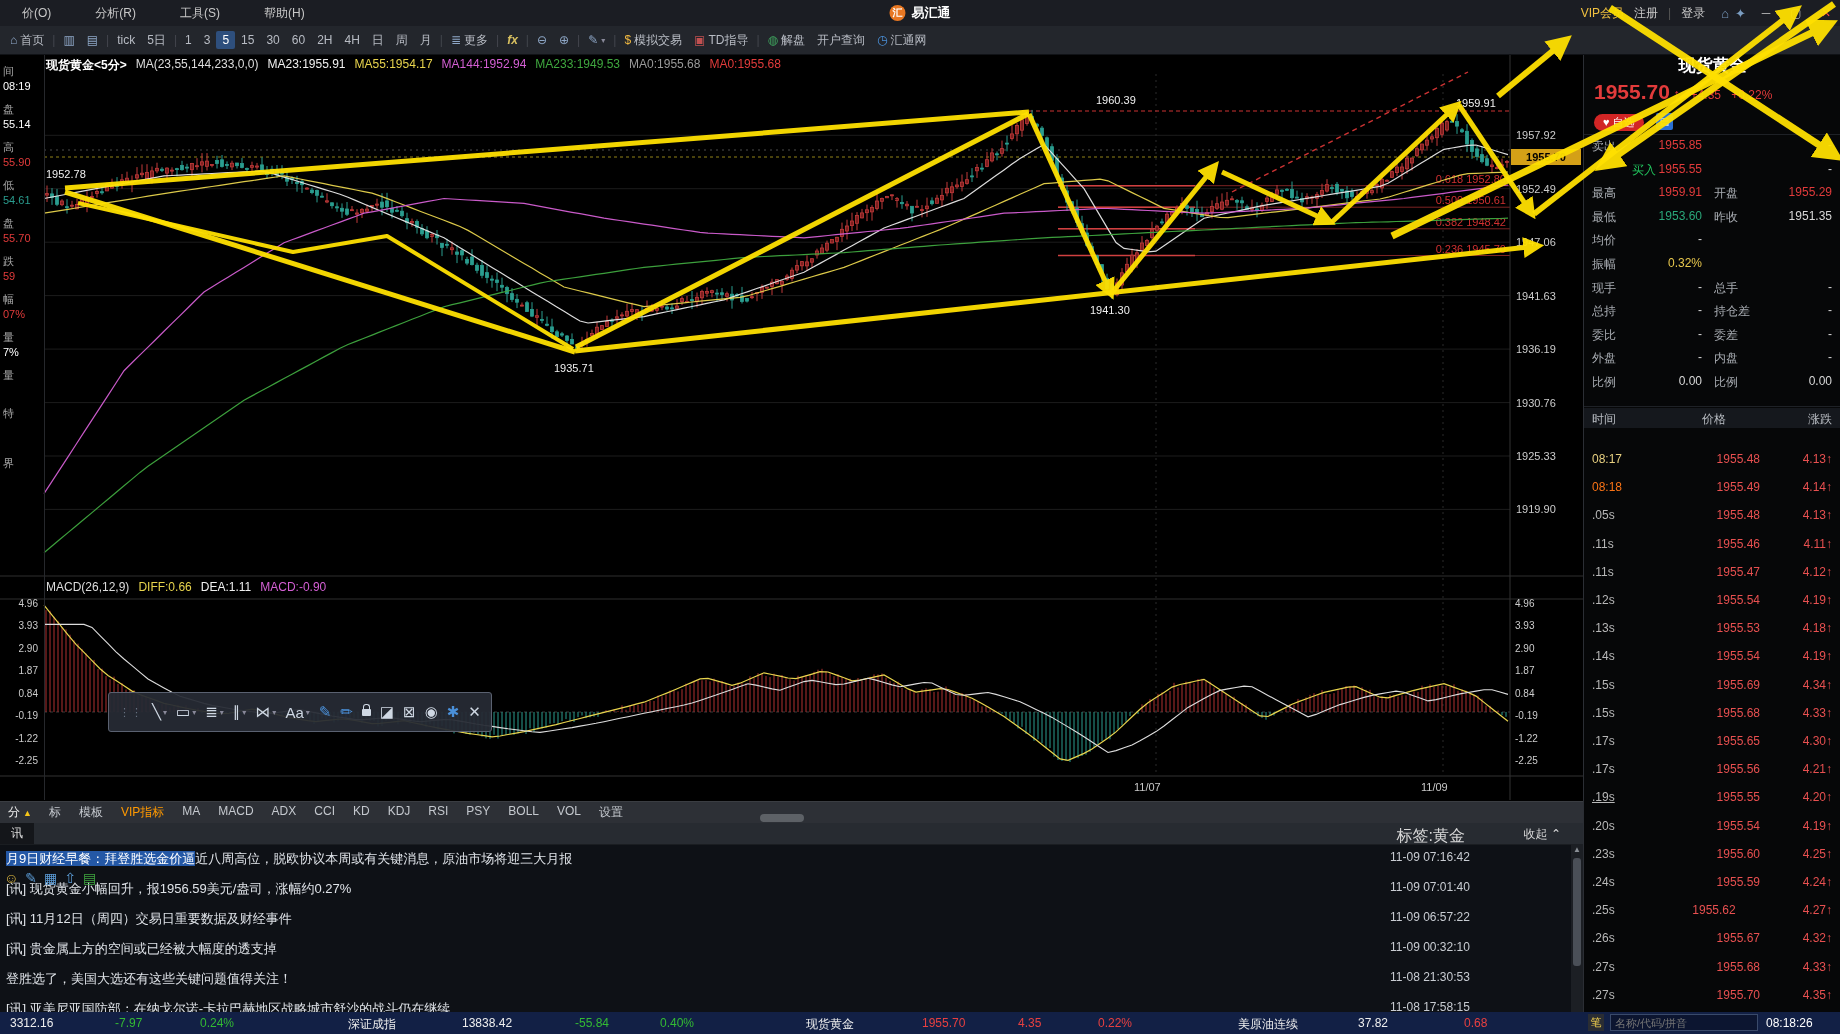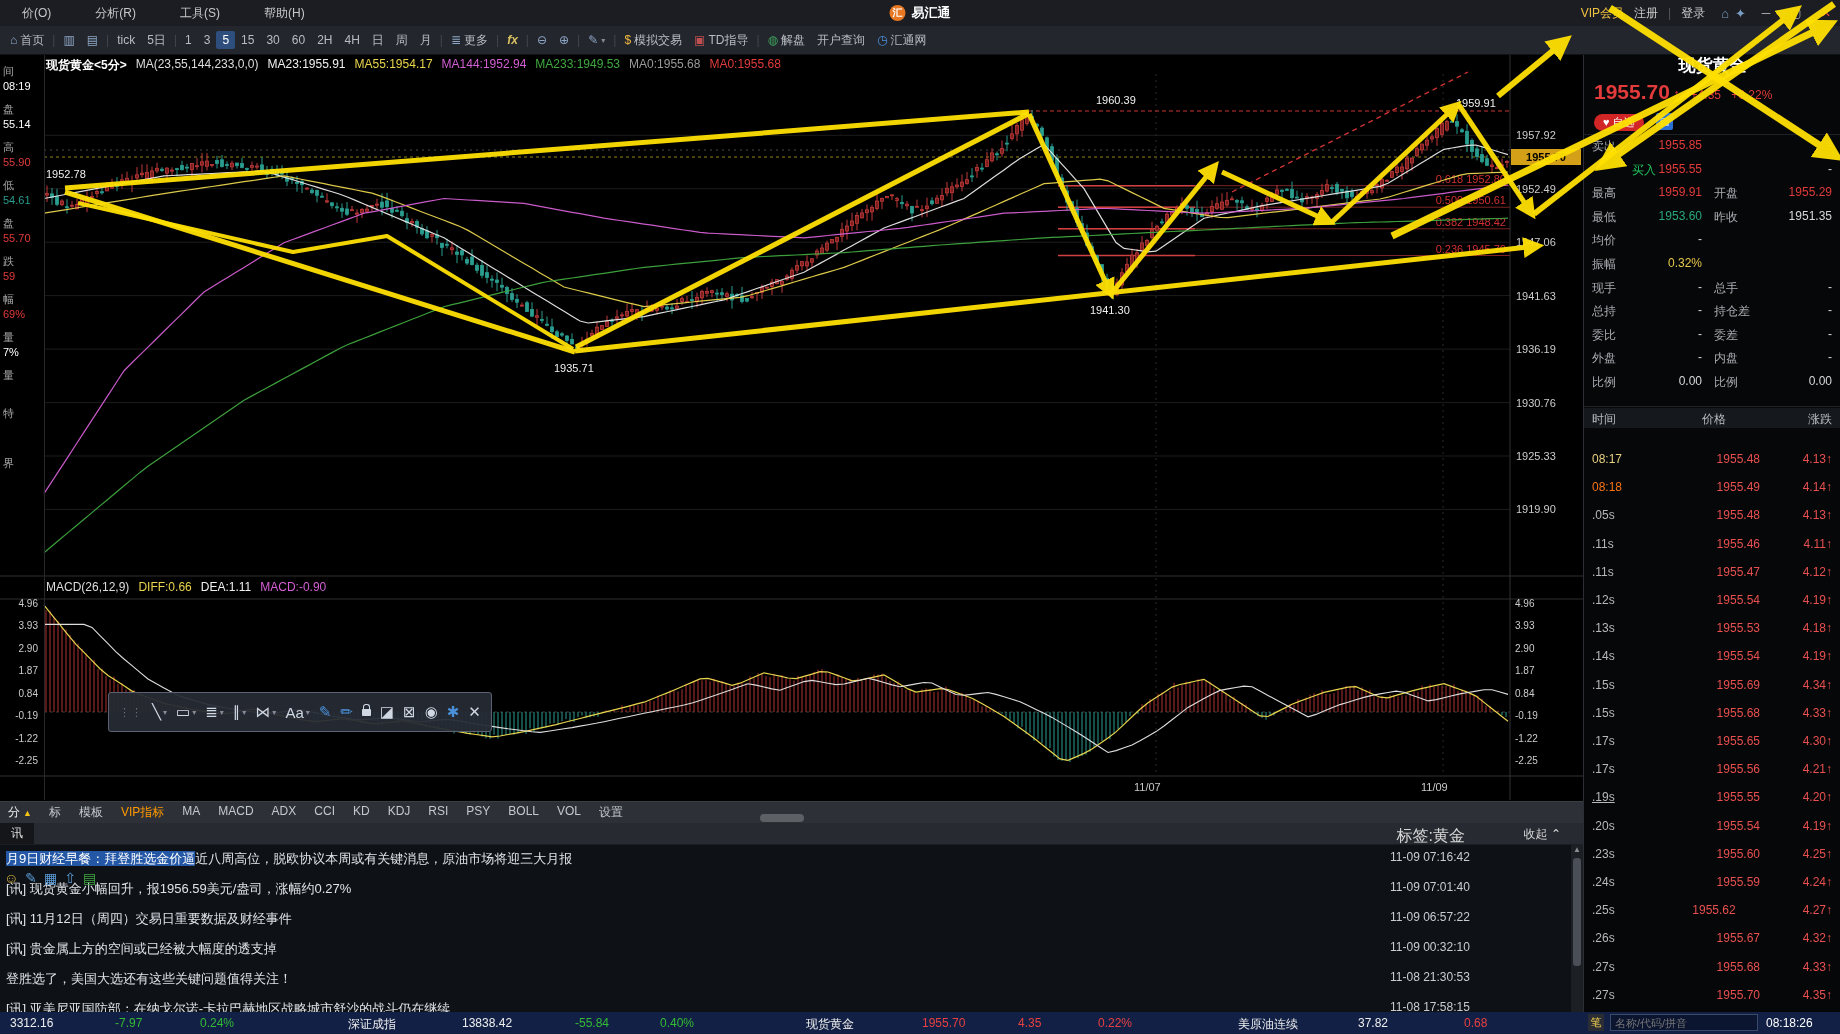--- a/index.html
+++ b/index.html
@@ -227,21 +227,21 @@
     <span style="top: 64px; color: rgb(255, 255, 255);">55.14</span>
     <span style="top: 86px; color: rgb(168, 168, 168);">高</span>
     <span style="top: 102px; color: rgb(226, 59, 59);">55.90</span>
     <span style="top: 124px; color: rgb(168, 168, 168);">低</span>
     <span style="top: 140px; color: rgb(42, 157, 143);">54.61</span>
     <span style="top: 162px; color: rgb(168, 168, 168);">盘</span>
     <span style="top: 178px; color: rgb(226, 59, 59);">55.70</span>
     <span style="top: 200px; color: rgb(168, 168, 168);">跌</span>
     <span style="top: 216px; color: rgb(226, 59, 59);">59</span>
     <span style="top: 238px; color: rgb(168, 168, 168);">幅</span>
-    <span style="top: 254px; color: rgb(226, 59, 59);">69%</span>
+    <span style="top: 254px; color: rgb(226, 59, 59);">07%</span>
     <span style="top: 276px; color: rgb(168, 168, 168);">量</span>
     <span style="top: 292px; color: rgb(255, 255, 255);">7%</span>
     <span style="top: 314px; color: rgb(168, 168, 168);">量</span>
     <span style="top: 352px; color: rgb(168, 168, 168);">特</span>
     <span style="top: 402px; color: rgb(168, 168, 168);">界</span>
   </div>
 <svg id="plot-svg" width="1583" height="746" viewBox="0 54 1583 746">
     <g>
       <line x1="44" y1="135.3" x2="1510" y2="135.3" stroke="#1c1c1c"></line>
       <text x="1516" y="139.3" fill="#cccccc" font-size="11">1957.92</text>

